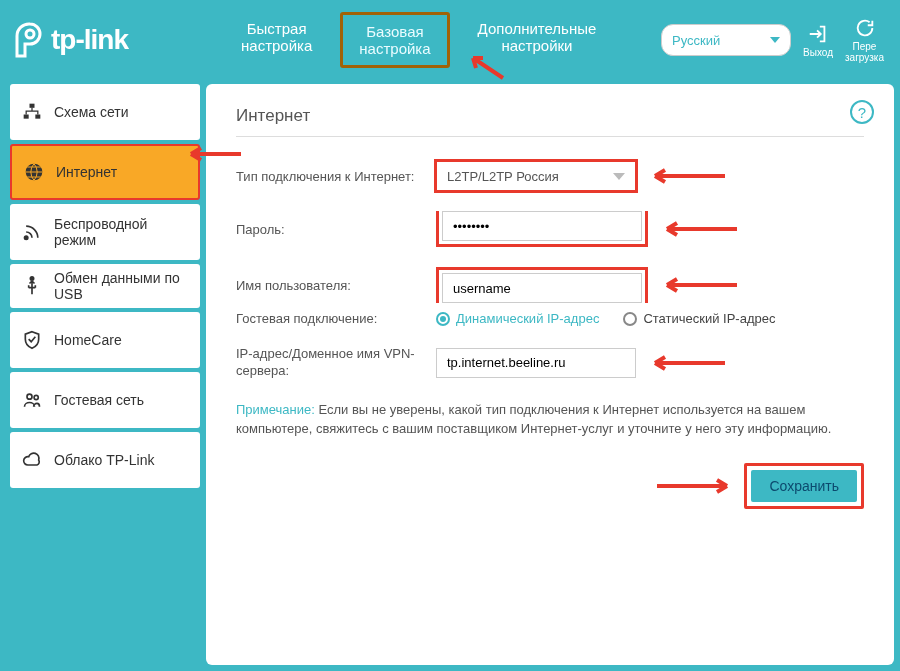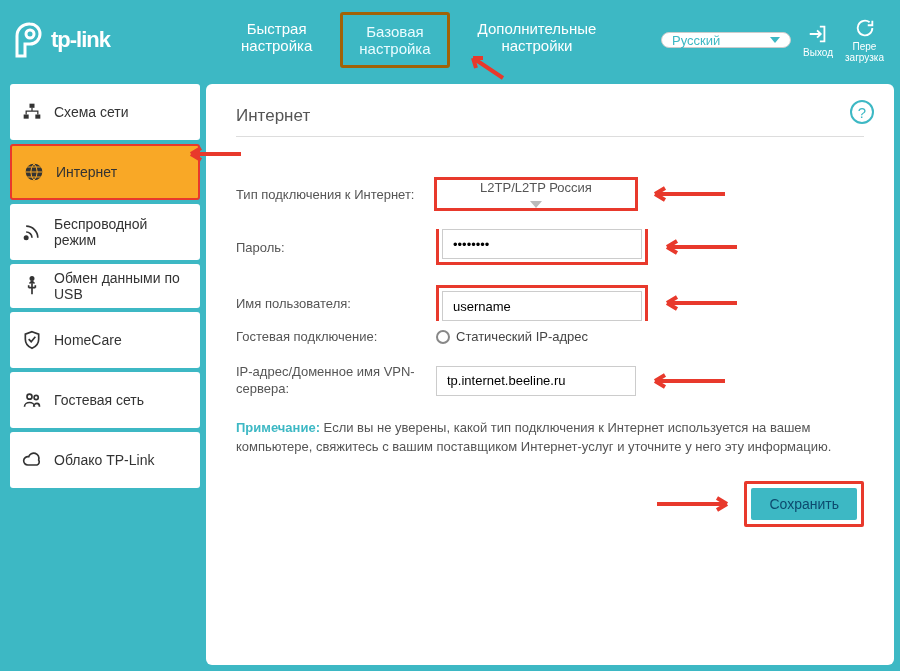--- a/index.html
+++ b/index.html
@@ -1,60 +1,60 @@
 <!DOCTYPE html>
 <html><head>
 <meta charset="utf-8">
 <style>
   * { box-sizing: border-box; margin: 0; padding: 0; font-family: Arial, sans-serif; }
   body { width: 900px; height: 671px; background: #3db8c4; overflow: hidden; }
 
   .header { display: flex; align-items: center; height: 80px; padding: 0 10px; color: #fff; }
   .logo { display: flex; align-items: center; gap: 6px; width: 190px; padding-left: 5px; }
   .logo-mark { width: 30px; height: 36px; }
-  .logo-text { font-size: 22px; font-weight: bold; letter-spacing: -1px; }
+  .logo-text { font-size: 28px; font-weight: bold; letter-spacing: -1px; }
 
   .top-tabs { display: flex; gap: 12px; margin-left: 25px; }
   .top-tab { color: #fff; padding: 8px 16px; font-size: 15px; text-align: center; line-height: 1.15; cursor: pointer; }
   .top-tab.active { color: #eafcff; border: 3px solid #a16207; border-radius: 3px; }
   
   .header-right { margin-left: auto; display: flex; align-items: center; gap: 12px; padding-right: 6px;}
-  .lang-select { width: 130px; height: 16px; background: #fff; border: 1px solid #ccc; border-radius: 12px; display: flex; align-items:center; justify-content: space-between; padding: 0 10px; color: #3db8c4; font-size: 13px; }
+  .lang-select { width: 130px; height: 32px; background: #fff; border: 1px solid #ccc; border-radius: 12px; display: flex; align-items:center; justify-content: space-between; padding: 0 10px; color: #3db8c4; font-size: 13px; }
   .hdr-ico { display:flex; flex-direction:column; align-items:center; color:#fff; font-size:10px; gap:2px; cursor:pointer; }
   .hdr-ico svg { width:22px; height:22px; stroke:#fff; }
 
   .body-row { display: flex; height: calc(671px - 80px); }
   .sidebar { width: 200px; padding: 4px 0 0 10px; }
   .sb-item { display:flex; align-items:center; gap:12px; height:56px; background:#fff; border-radius:3px; margin-bottom:4px; padding:0 12px; font-size:14px; color:#333; cursor:pointer; }
   .sb-item.active { background:#f9a826; border:2px solid #e8392c; }
   .sb-ico { width:20px; height:20px; flex-shrink:0; display:flex; align-items:center; justify-content:center; }
   .sb-ico svg { width:20px; height:20px; }
 
   .panel { flex:1; background:#fff; border-radius:6px; margin:4px 6px 6px 6px; padding:22px 30px; position:relative; color:#444; }
   .panel h2 { font-size:17px; font-weight:normal; color:#555; padding-bottom:10px; border-bottom:1px solid #ddd; }
   .help-ico { position:absolute; top:16px; right:20px; width:24px; height:24px; border:2px solid #3db8c4; border-radius:50%; color:#3db8c4; display:flex; align-items:center; justify-content:center; font-size:15px; cursor:pointer; }
 
-  .form { margin-top:42px; }
+  .form { margin-top:24px; }
   .row { display:flex; align-items:center; margin-bottom:20px; font-size:13px; }
   .row .lbl { width:200px; color:#555; }
-  .fld { width:200px; height:30px; border:1px solid #ccc; padding:0 10px; font-size:13px; display:flex; align-items:center; background:#fff;flex-direction:column; }
+  .fld { width:200px; height:30px; border:1px solid #ccc; padding:0 10px; font-size:13px; display:flex; align-items:center; background:#fff; }
   .dd { justify-content:space-between; color:#555; }
   .dd .caret { width:0; height:0; border-left:6px solid transparent; border-right:6px solid transparent; border-top:7px solid #bbb; }
   .hl { outline:3px solid #e8392c; outline-offset:-1px; }
   .hl-wrap { padding:3px; border:3px solid #e8392c; display:inline-block;}
   
   .radios { display:flex; gap:24px; align-items:center; }
   .radio { display:flex; align-items:center; gap:6px; font-size:13px; }
   .rdot { width:14px; height:14px; border-radius:50%; border:2px solid #888; display:flex; align-items:center; justify-content:center; }
   .rdot.on { border-color:#3db8c4; }
   .rdot.on::after { content:''; width:6px; height:6px; border-radius:50%; background:#3db8c4; }
   .rlabel.on { color:#3db8c4; }
 
   .note { font-size:13px; color:#555; margin-top:10px; line-height:1.5; }
-  .note b { color:#3db8c4; font-weight:bold; }
+  .note b { color:#3db8c4; font-weight:normal; }
 
   .save-row { display:flex; justify-content:flex-end; margin-top:24px; align-items:center; gap:12px;}
   .save-btn { background:#3db8c4; color:#0c4a6e; border:none; padding:8px 18px; font-size:14px; border-radius:2px; cursor:pointer; }
   .save-wrap { padding:4px; border:3px solid #e8392c; border-radius:2px;}
   .arrow-line { stroke:#e8392c; stroke-width:4; fill:#e8392c; }
   svg.annot { position:absolute; }
   input.fld { outline:none; }
 </style>
 </head>
 <body>
@@ -204,20 +204,24 @@
         </span>
         <svg width="80" height="20" style="margin-left:14px">
             <path class="arrow-line" d="M75 10 H5 M5 10 L15 4 M5 10 L15 16"></path>
           </svg>
       </div>
 
       <div class="row">
         <span class="lbl">Гостевая подключение:</span>
         <div class="radios">
           <label class="radio">
+            <span class="rdot on"></span>
+            <span class="rlabel on">Динамический IP-адрес</span>
+          </label>
+          <label class="radio">
             <span class="rdot"></span>
             <span class="rlabel">Статический IP-адрес</span>
           </label>
         </div>
       </div>
 
       <div class="row">
         <span class="lbl" style="line-height:1.3">IP-адрес/Доменное имя VPN-сервера:</span>
         <input class="fld hl" value="tp.internet.beeline.ru" style="">
         <svg width="80" height="20" style="margin-left:14px">

